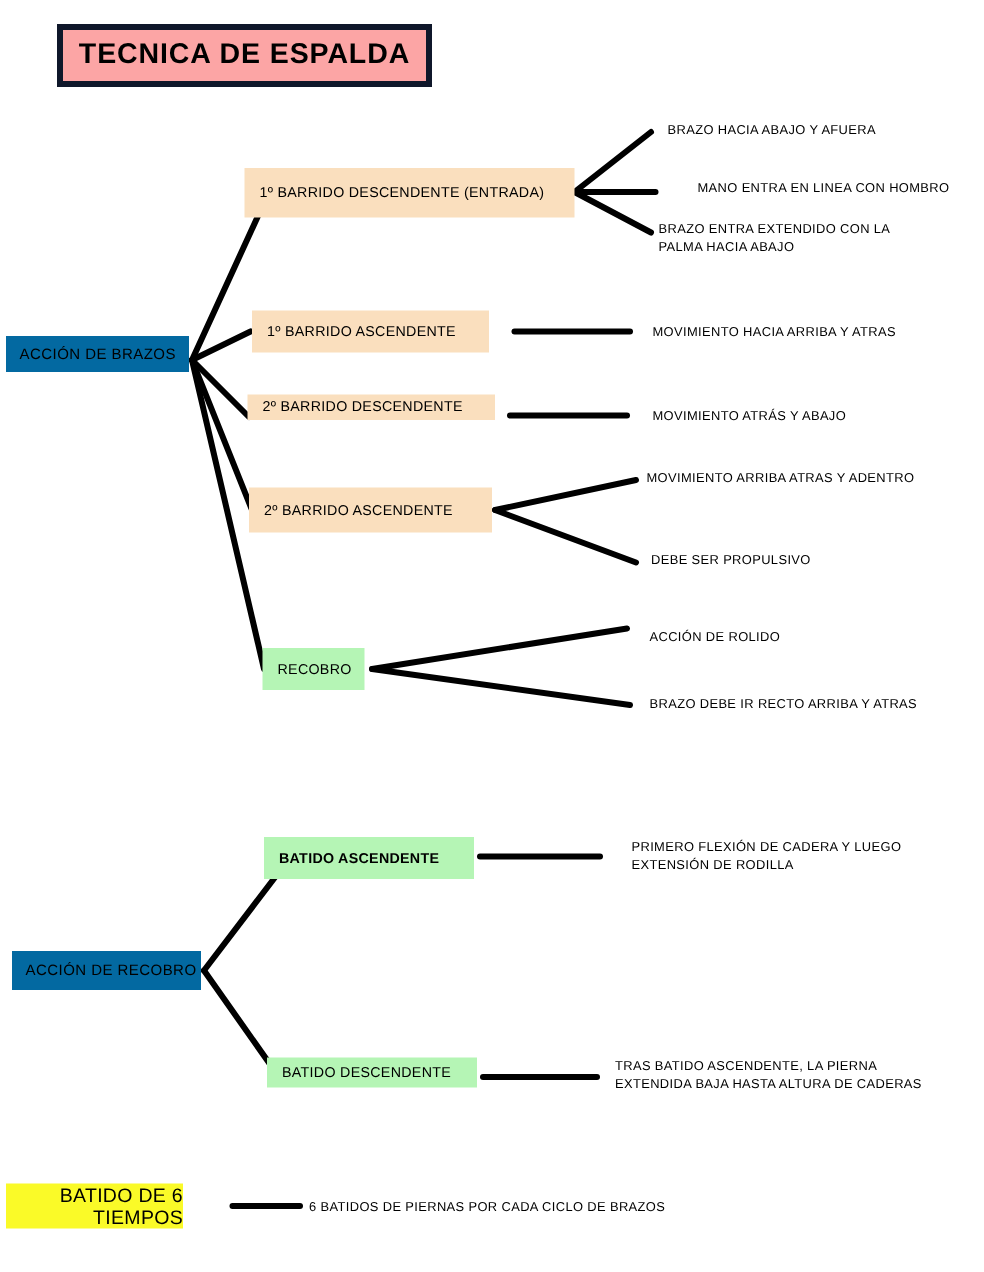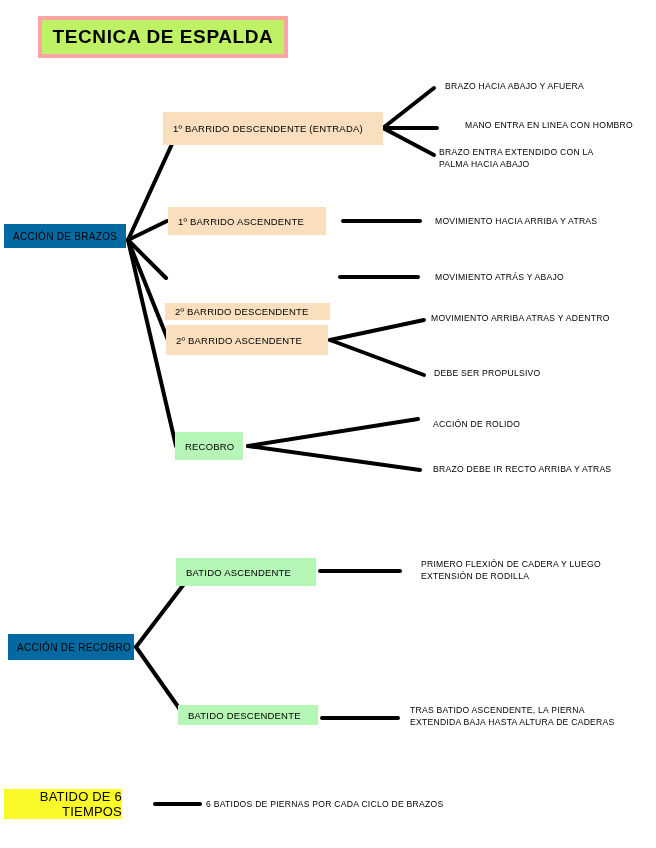--- a/index.html
+++ b/index.html
@@ -33,22 +33,22 @@
     align-items: center;
     letter-spacing: 0.2px;
     color: #000000;
     z-index: 3;
   }
   .title-node {
     left: 38px;
     top: 16px;
     width: 250px;
     height: 42px;
-    background: #bef264;
-    border: 4px solid #fca5a5;
+    background: #fca5a5;
+    border: 4px solid #0f172a;
     justify-content: center;
     font-size: 19px;
     font-weight: bold;
     letter-spacing: 0.6px;
   }
   .root-node {
     background: #0369a1;
     font-size: 10px;
     padding-left: 9px;
     letter-spacing: 0.3px;
@@ -65,30 +65,30 @@
     width: 126px;
     height: 26px;
   }
   .branch-node {
     background: #FADFBE;
     font-size: 9.5px;
     padding-left: 10px;
   }
   .b-1d { left: 163px; top: 112px;  width: 220px; height: 33px; }
   .b-1a { left: 168px; top: 207px;  width: 158px; height: 28px; }
-  .b-2d { left: 165px; top: 263px;  width: 165px; height: 17px; margin-top: 40px; }
+  .b-2d { left: 165px; top: 263px;  width: 165px; height: 17px; }
   .b-2a { left: 166px; top: 325px;  width: 162px; height: 30px; }
 
   .green-node {
     background: #B5F5B5;
     font-size: 9.5px;
     padding-left: 10px;
   }
   .g-rec { left: 175px; top: 432px; width: 68px; height: 28px; }
-  .g-ba  { left: 176px; top: 558px; width: 140px; height: 28px; }
+  .g-ba  { left: 176px; top: 558px; width: 140px; height: 28px; font-weight: bold; }
   .g-bd  { left: 178px; top: 705px; width: 140px; height: 20px; }
 
   .yellow-node {
     left: 4px;
     top: 789px;
     width: 118px;
     height: 30px;
     background: #FAFA28;
     font-size: 13px;
     padding-left: 10px;

